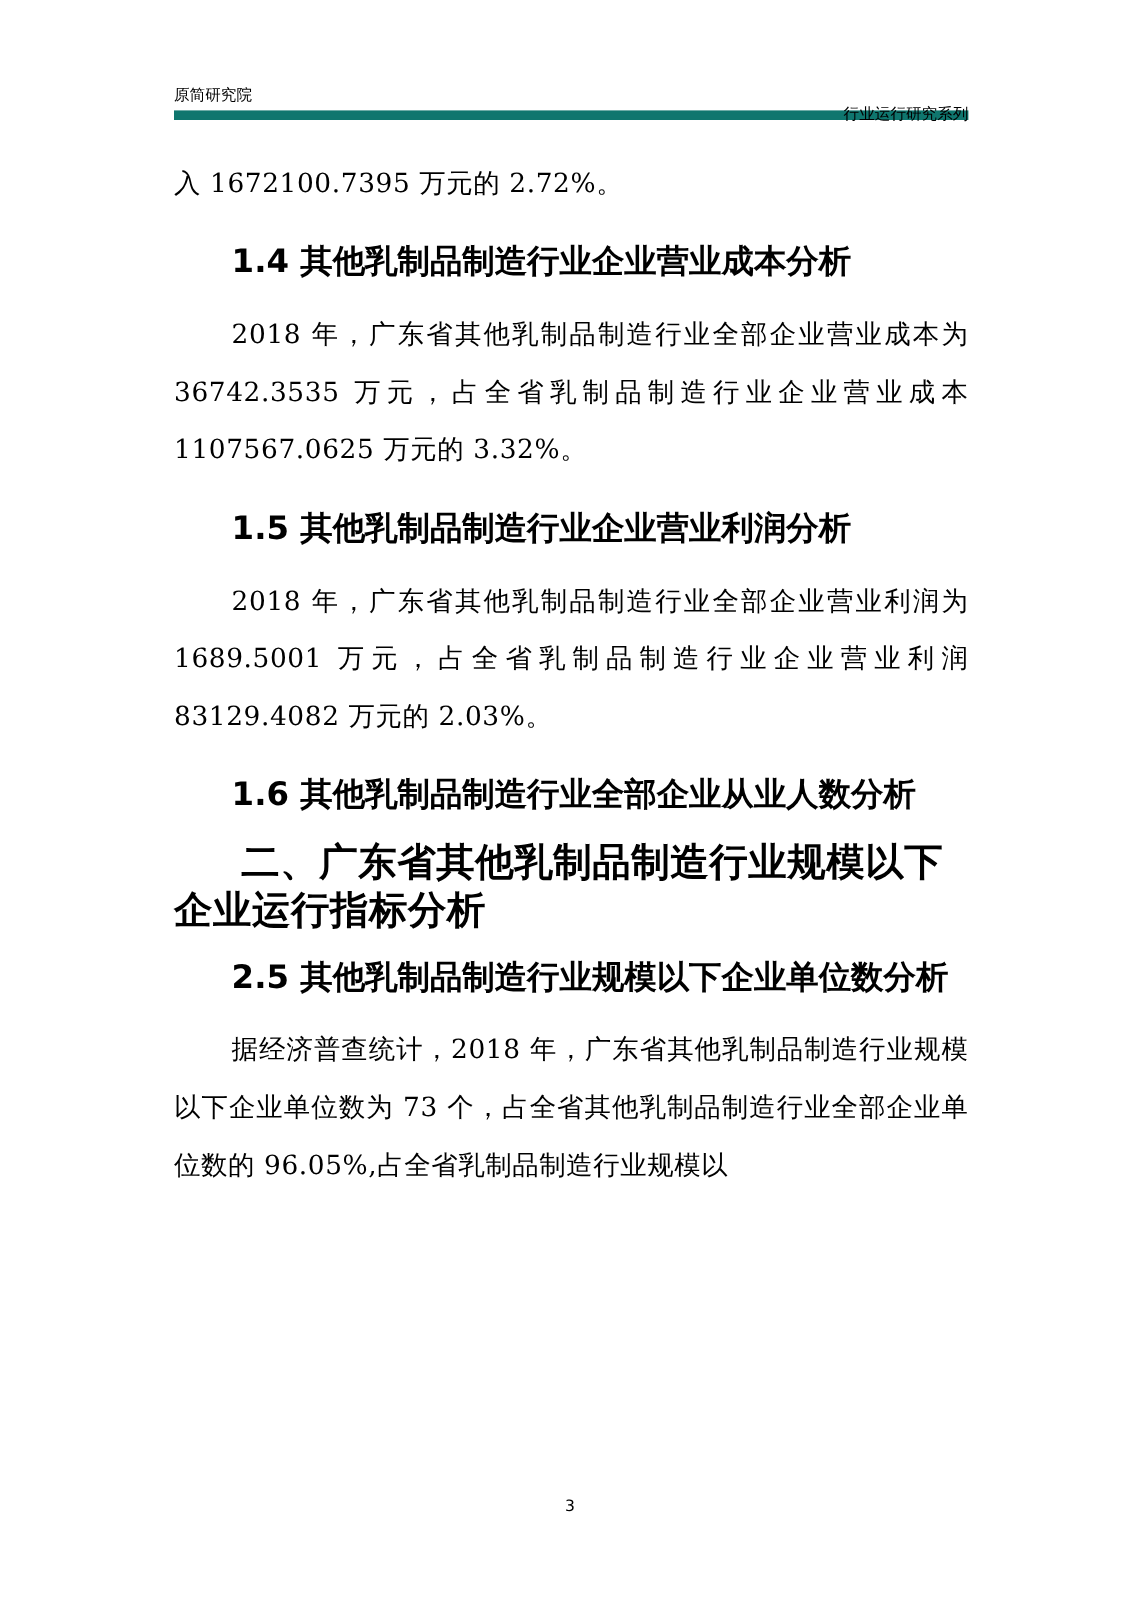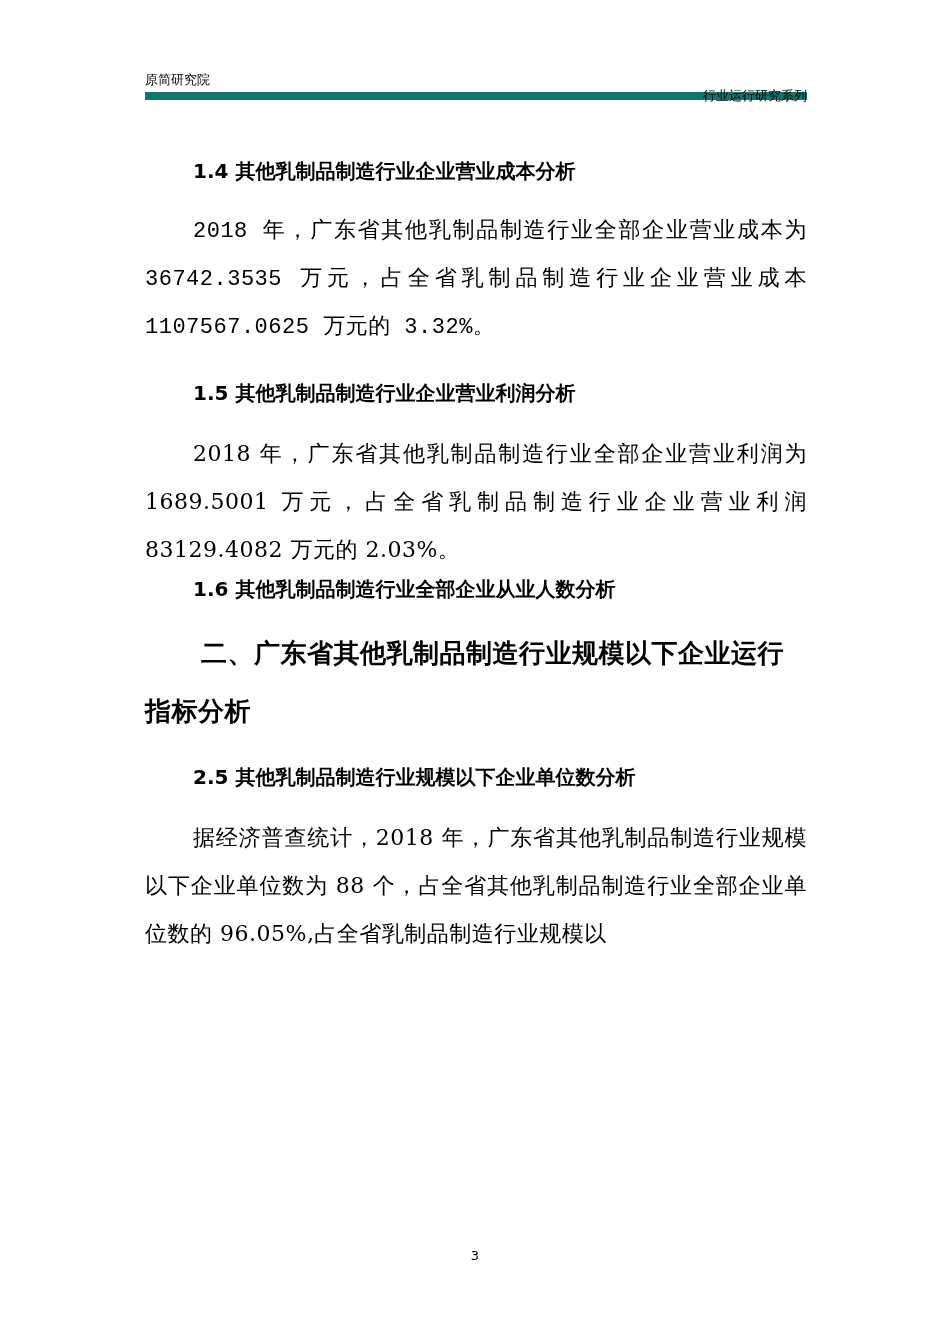--- a/index.html
+++ b/index.html
@@ -40,30 +40,30 @@
       line-height: 48px;
       margin: 0;
       text-align: justify;
       letter-spacing: 0.5px;
     }
     .para.indent { text-indent: 48px; }
 
     .h2 {
       font-family: "DejaVu Sans", "Liberation Sans", sans-serif;
       font-weight: bold;
-      font-size: 20px;
+      font-size: 27px;
       line-height: 30px;
       margin: 0;
       padding-left: 48px;
     }
     .h1 {
       font-family: "DejaVu Sans", "Liberation Sans", sans-serif;
       font-weight: bold;
-      font-size: 26px;
-      line-height: 58px;
+      font-size: 32px;
+      line-height: 40px;
       margin: 0;
       text-indent: 56px;
       letter-spacing: 0.5px;
     }
 
     .page-number {
       position: absolute;
       left: 0;
       width: 950px;
       top: 1248px;
@@ -74,28 +74,29 @@
   </style>
 </head>
 <body>
 
 <div class="page-header">
   <span class="left">原简研究院</span>
   <span class="right">行业运行研究系列</span>
 </div>
 
 <div class="content">
+  <p class="para" style="margin-top:0;">入 1672100.7395 万元的 2.72%。</p>
 
   <h3 class="h2" style="margin-top:26px;">1.4 其他乳制品制造行业企业营业成本分析</h3>
-  <p class="para indent" style="margin-top:22px;font-family:Liberation Mono, monospace;">2018 年，广东省其他乳制品制造行业全部企业营业成本为 36742.3535 万元，占全省乳制品制造行业企业营业成本 1107567.0625 万元的 3.32%。</p>
+  <p class="para indent" style="margin-top:22px;">2018 年，广东省其他乳制品制造行业全部企业营业成本为 36742.3535 万元，占全省乳制品制造行业企业营业成本 1107567.0625 万元的 3.32%。</p>
 
   <h3 class="h2" style="margin-top:26px;">1.5 其他乳制品制造行业企业营业利润分析</h3>
   <p class="para indent" style="margin-top:22px;">2018 年，广东省其他乳制品制造行业全部企业营业利润为 1689.5001 万元，占全省乳制品制造行业企业营业利润 83129.4082 万元的 2.03%。</p>
 
-  <h3 class="h2" style="">1.6 其他乳制品制造行业全部企业从业人数分析</h3>
+  <h3 class="h2" style="margin-top:26px;">1.6 其他乳制品制造行业全部企业从业人数分析</h3>
 
   <h2 class="h1" style="margin-top:20px;">二、广东省其他乳制品制造行业规模以下企业运行指标分析</h2>
 
   <h3 class="h2" style="margin-top:22px;">2.5 其他乳制品制造行业规模以下企业单位数分析</h3>
-  <p class="para indent" style="margin-top:22px;">据经济普查统计，2018 年，广东省其他乳制品制造行业规模以下企业单位数为 88 个，占全省其他乳制品制造行业全部企业单位数的 96.05%,占全省乳制品制造行业规模以</p>
+  <p class="para indent" style="margin-top:22px;">据经济普查统计，2018 年，广东省其他乳制品制造行业规模以下企业单位数为 73 个，占全省其他乳制品制造行业全部企业单位数的 96.05%,占全省乳制品制造行业规模以</p>
 </div>
 
 <div class="page-number">3</div>
 
 </body></html>

